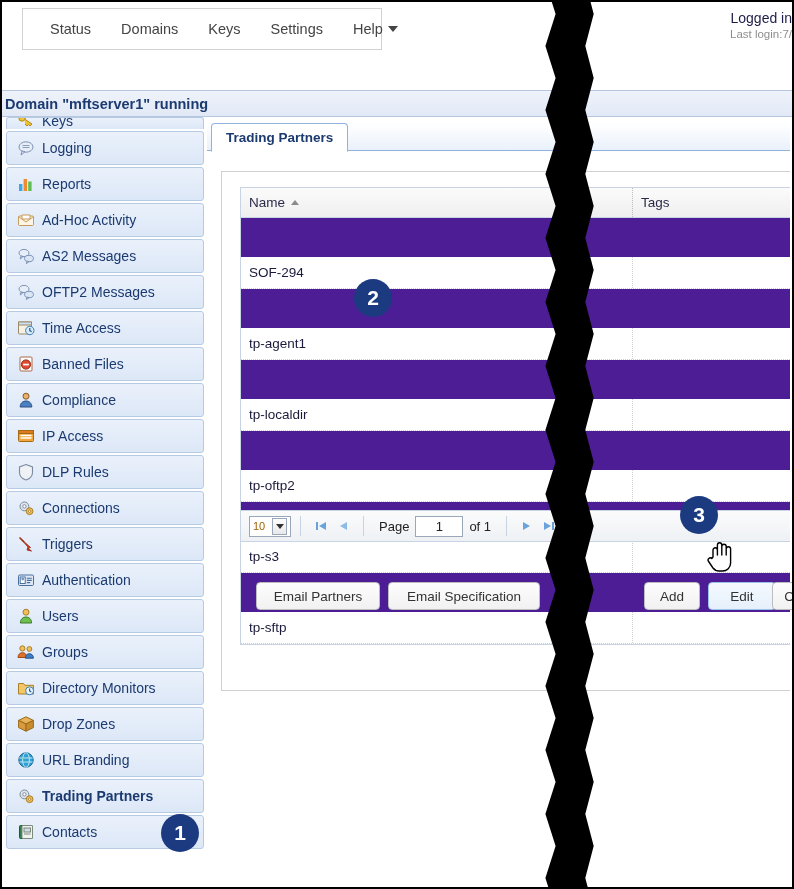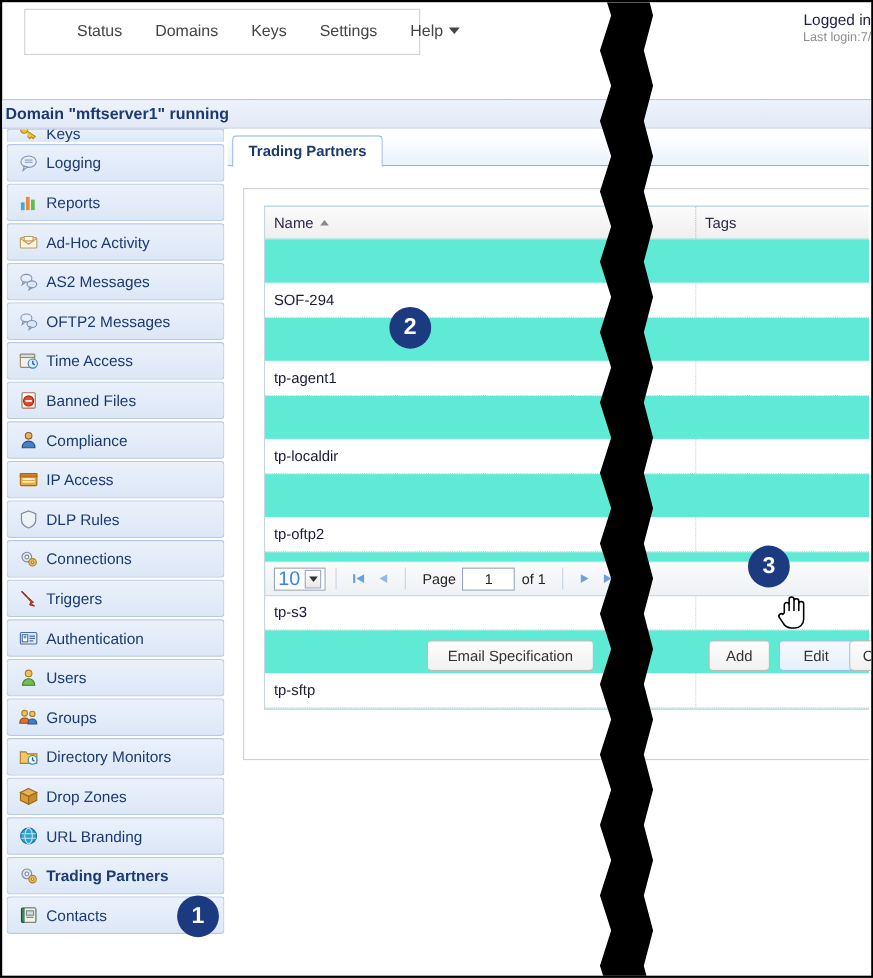--- a/index.html
+++ b/index.html
@@ -20,21 +20,21 @@
 
   
   .topmenu {
     position: absolute;
     left: 20px; top: 6px;
     width: 360px; height: 42px;
     background: #ffffff;
     border: 1px solid #d2d2d2;
     display: flex;
     align-items: center;
-    padding-left: 32px;
+    padding-left: 12px;
     gap: 0px;
   }
   .topmenu .mitem {
     font-size: 14.5px;
     color: #444444;
     padding: 0 15px;
     white-space: nowrap;
     cursor: default;
   }
   .caret-down {
@@ -171,21 +171,21 @@
     border: 1px solid #d0d0d0;
     border-right: none;
   }
 
   .gridwrap {
     position: absolute;
     left: 18px; top: 15px;
     right: 0px;
     border: 1px solid #c8d4e4;
     border-right: none;
-    background: #5eead4;
+    background: #4c1d95;
   }
   .gridhead {
     display: flex;
     height: 30px;
     background: linear-gradient(to bottom, #fbfbfb 0%, #efefef 100%);
     border-bottom: 1px solid #c8d4e4;
   }
   .gridhead .hcell {
     font-size: 13.5px;
     color: #2a2a4a;
@@ -236,22 +236,22 @@
     display: flex;
     align-items: center;
     padding-left: 8px;
     gap: 0px;
   }
   .pgsel {
     height: 21px;
     min-width: 42px;
     border: 1px solid #9aa7b8;
     background: #ffffff;
-    font-size: 18px;
-    color: #3b82f6;
+    font-size: 11px;
+    color: #a16207;
     display: flex; align-items: center;
     padding: 0 3px;
     cursor: pointer;
   }
   .pgsel .pv { flex: 1; text-align: left; padding-right: 4px;}
   .pgsel .arrowbox {
     width: 15px; height: 17px;
     border: 1px solid #9aa7b8;
     background: linear-gradient(to bottom,#ffffff,#e8e8e8);
     display:flex;align-items:center;justify-content:center;
@@ -690,20 +690,21 @@
         </div>
         <div class="pgbtn">
           <svg width="14" height="14" viewBox="0 0 14 14">
               <polygon points="2,3 2,11 9,7" fill="#6aa3dc"></polygon>
               <rect x="10" y="3" width="2" height="8" fill="#6aa3dc"></rect>
             </svg>
         </div>
       </div>
 
       <div class="btnrow">
+        <div class="btn" style="left:16px;width:124px;">Email Partners</div>
         <div class="btn" style="left:148px;width:152px;">Email Specification</div>
         <div class="btn" style="left:404px;width:56px;">Add</div>
         <div class="btn hover" style="left:468px;width:68px;">Edit</div>
         <div class="btn" style="left:532px;width:56px;">Copy</div>
       </div>
 
     </div>
   </div>
 
   <div id="tear">

